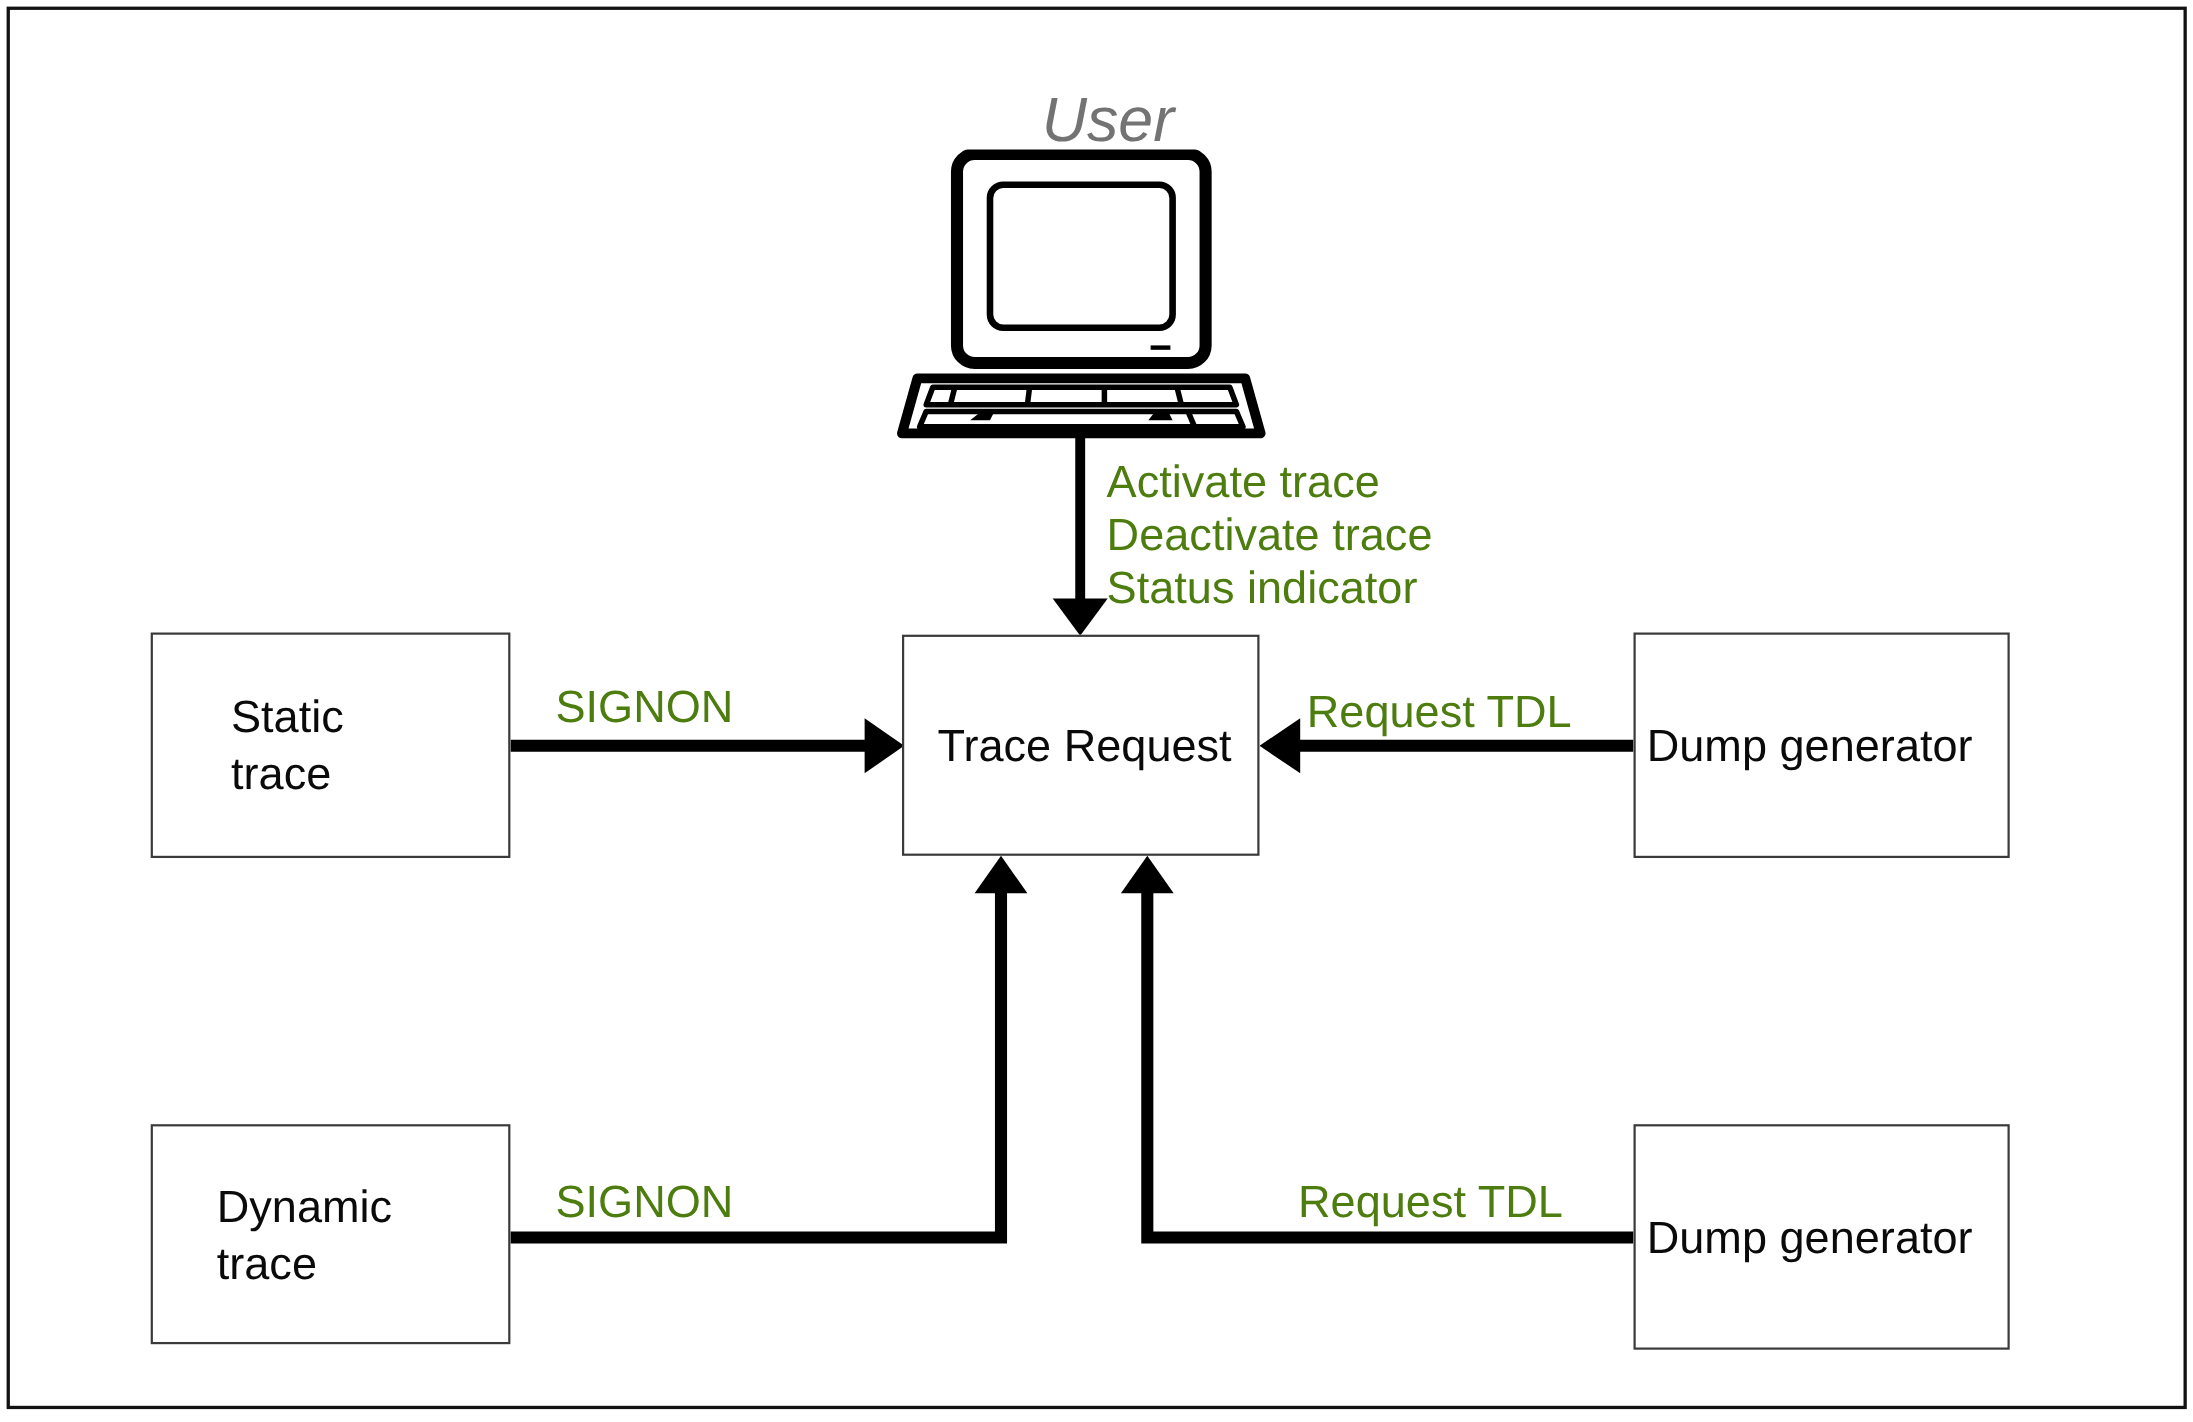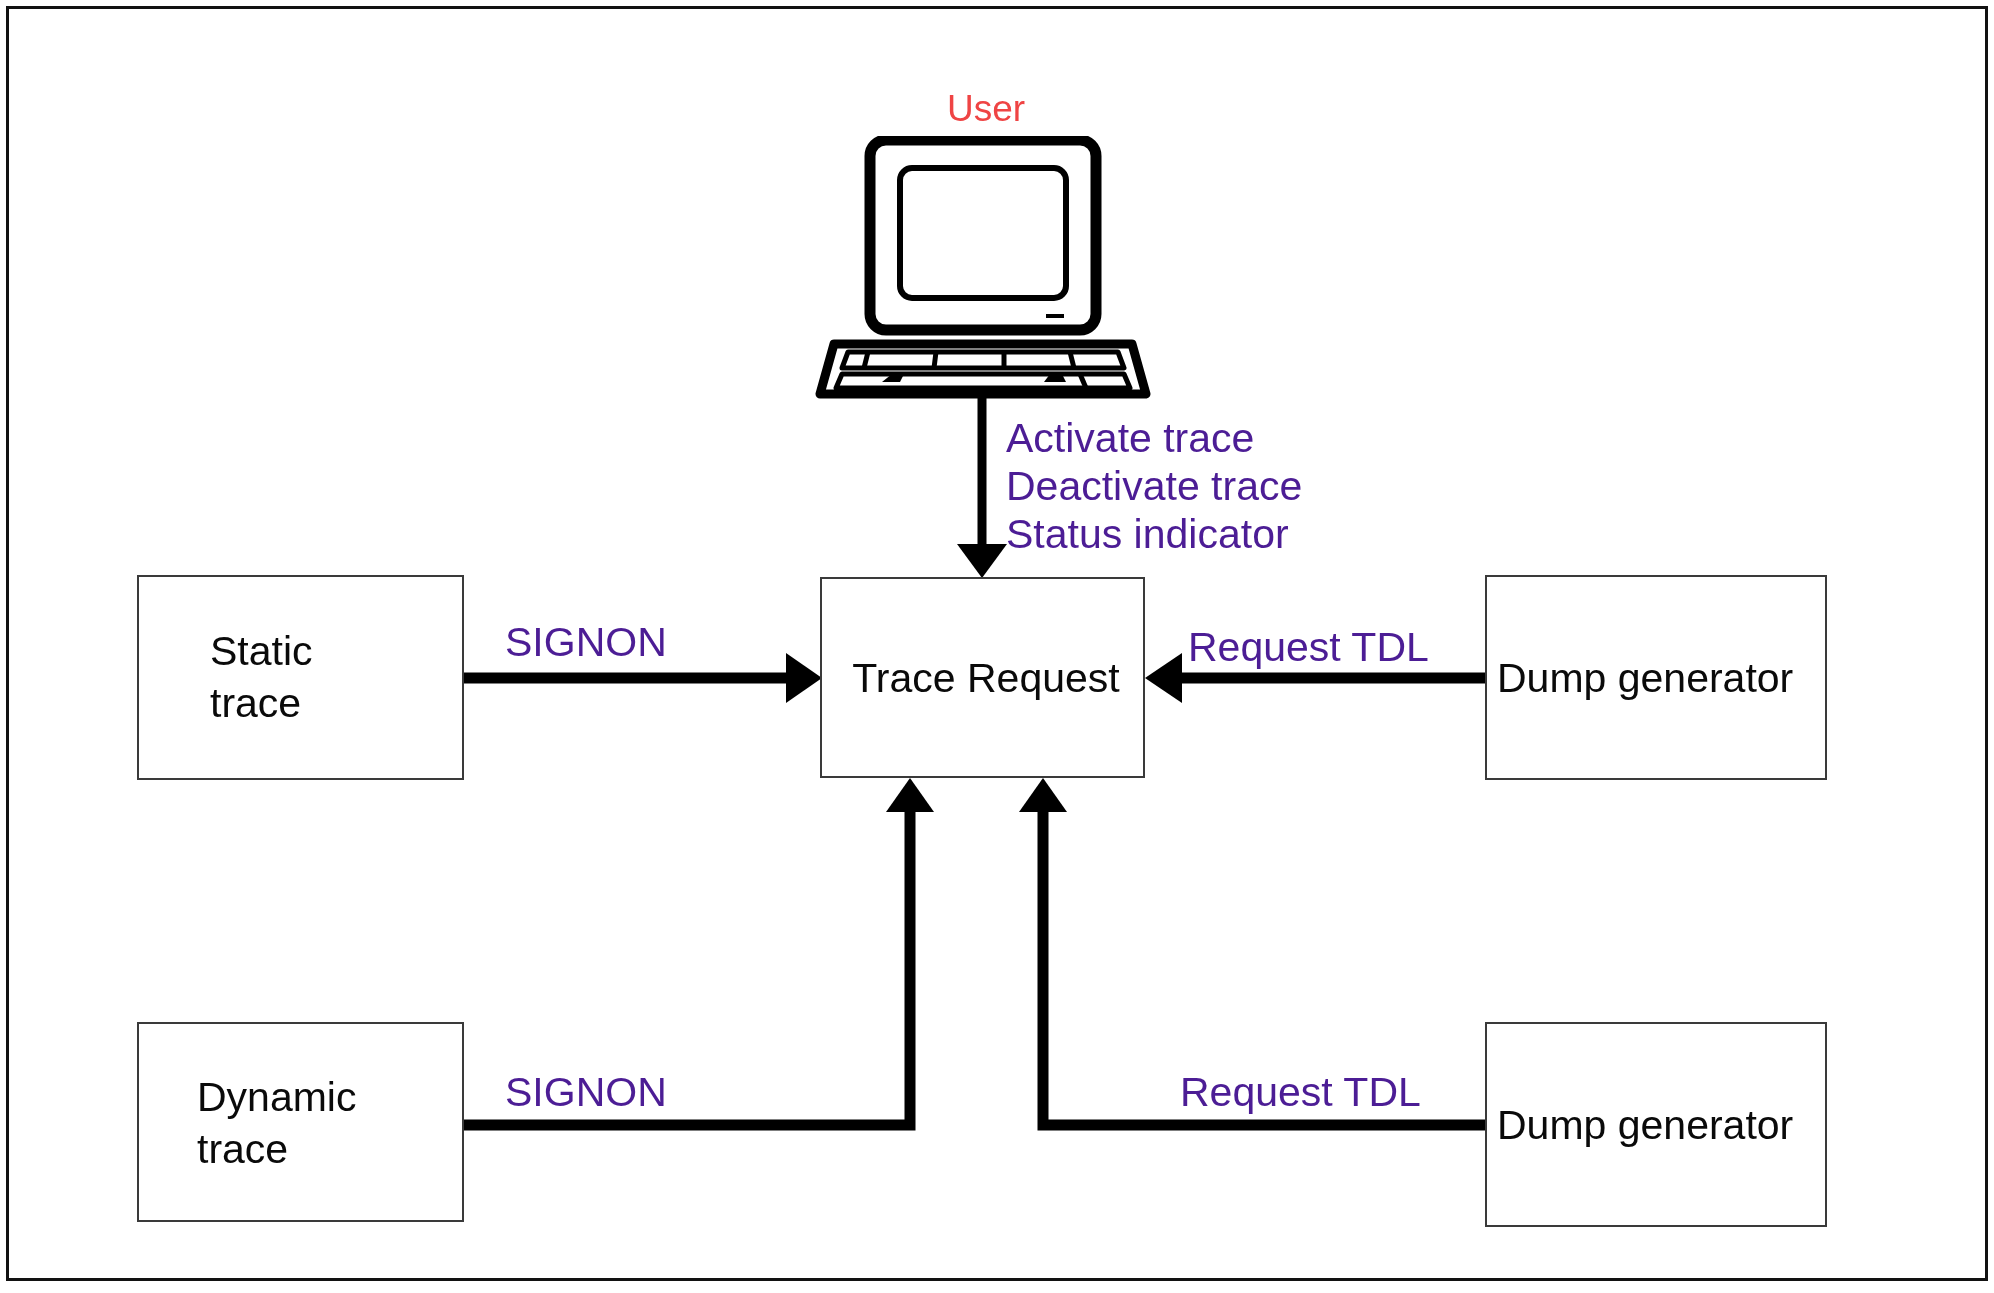--- a/index.html
+++ b/index.html
@@ -38,30 +38,31 @@
     font-size: 41px;
     line-height: 52px;
     color: #0a0a0a;
     white-space: pre-line;
     z-index: 4;
   }
   .edge-label {
     position: absolute;
     font-size: 41px;
     line-height: 48px;
-    color: #4c1d95;
+    color: #4d7c0f;
     white-space: pre-line;
     z-index: 5;
   }
   .user-title {
     position: absolute;
-    font-size: 37px;
+    font-size: 57px;
     line-height: 50px;
-    color: #ef4444;
+    color: #737373;
     z-index: 4;
+    font-style: italic;
   }
   svg.overlay {
     position: absolute;
     left: 0;
     top: 0;
     width: 1994px;
     height: 1293px;
     z-index: 2;
     pointer-events: none;
   }

